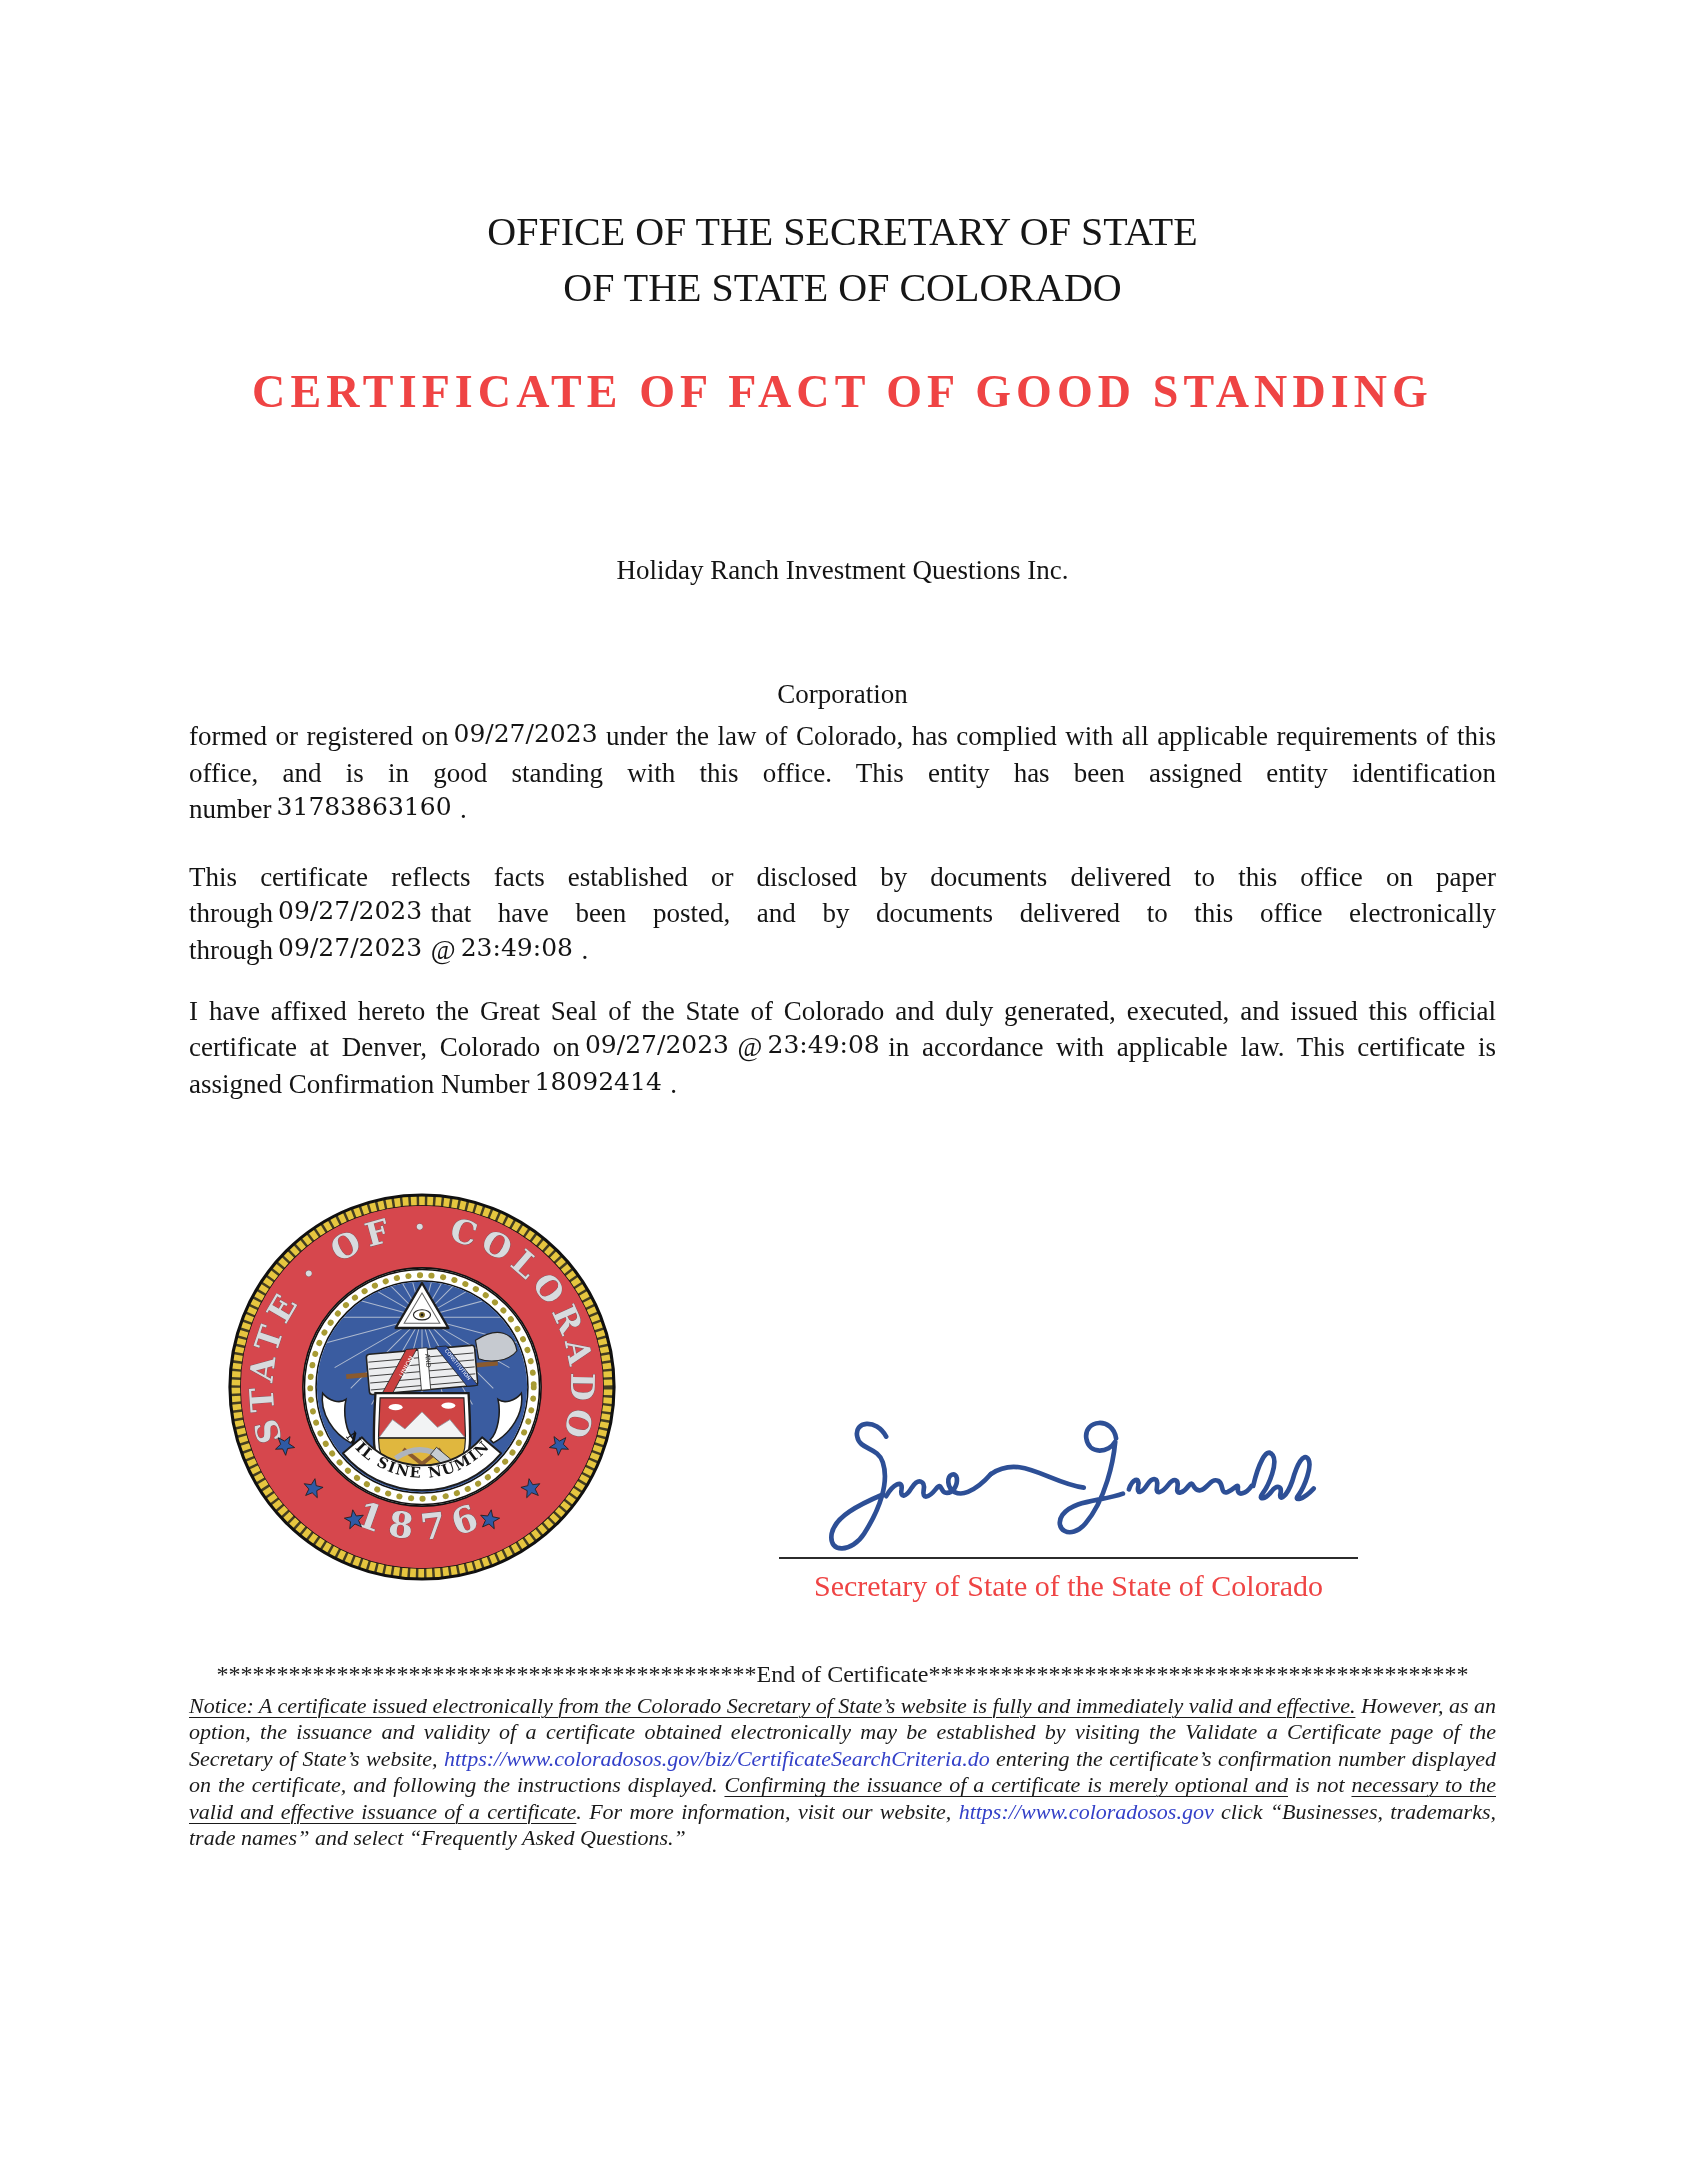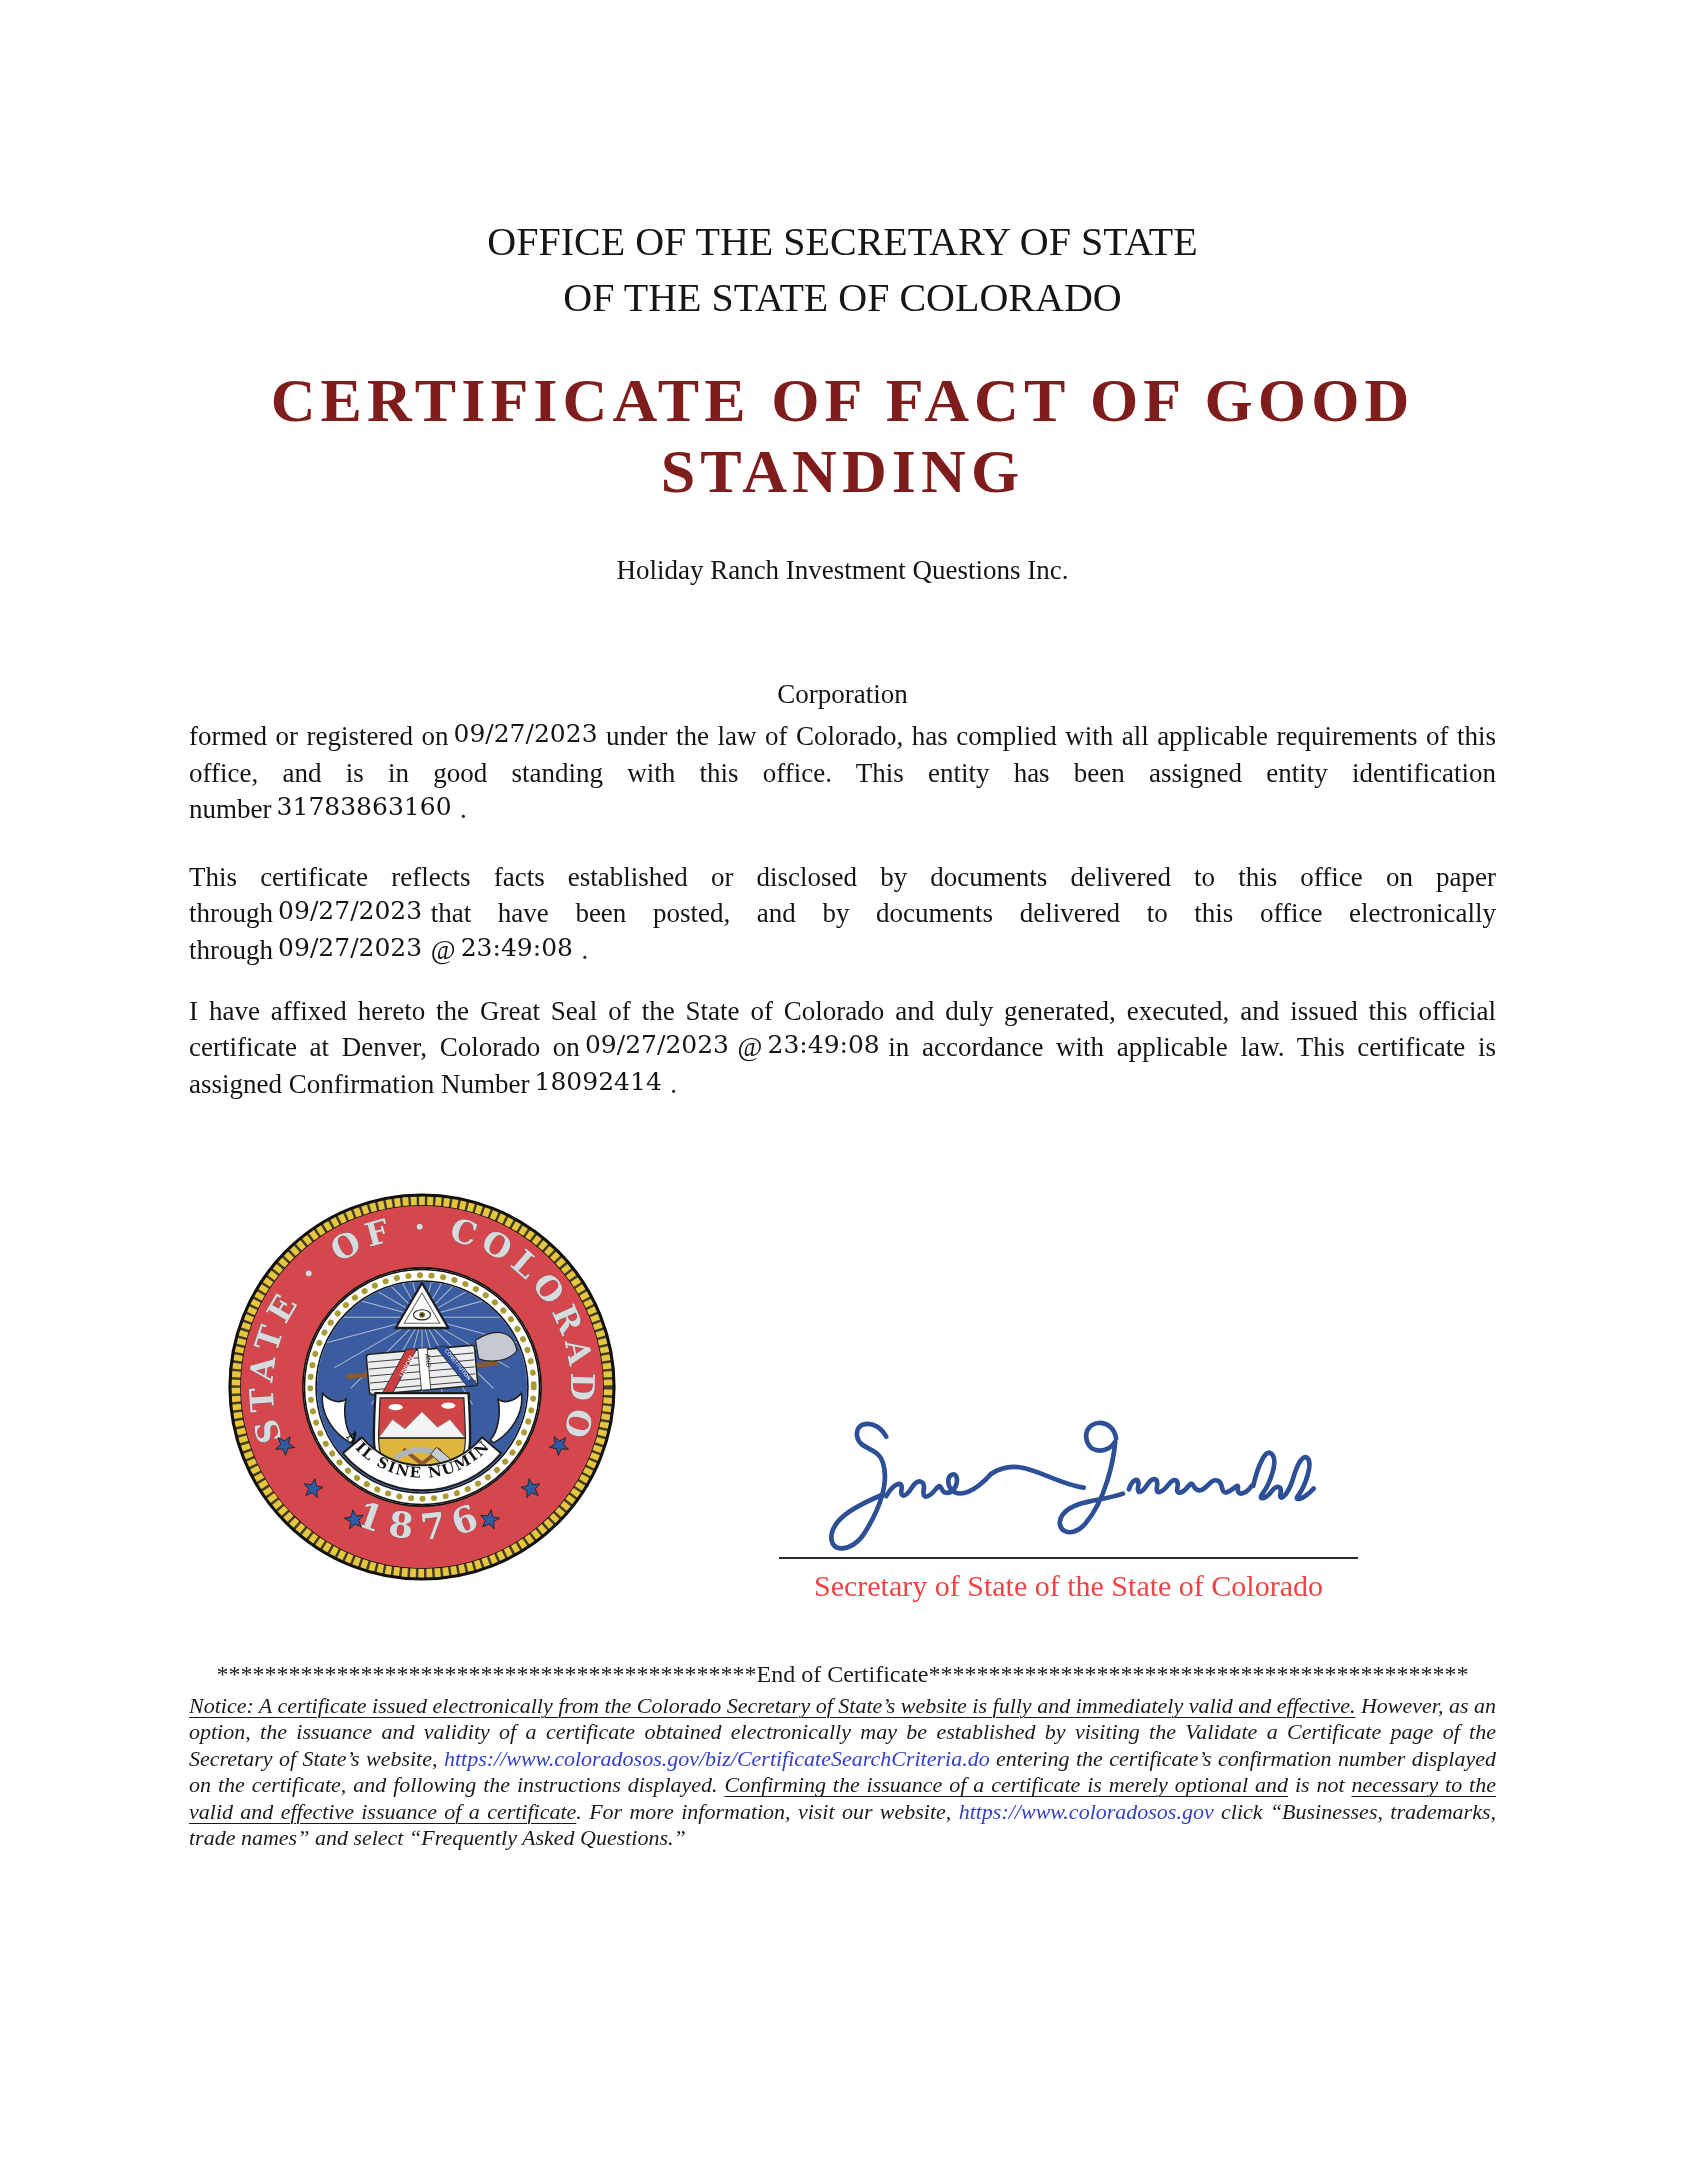--- a/index.html
+++ b/index.html
@@ -1,23 +1,23 @@
 <!DOCTYPE html>
 <html style="font-size:13.6px"><head>
 <meta charset="utf-8">
 <style>
   html,body{margin:0;padding:0;background:#888;}
   .page{
     position:relative;width:1685px;height:2181px;background:#ffffff;
     font-family:"Liberation Serif","DejaVu Serif",serif;color:#111;overflow:hidden;
   }
-  .letterhead{position:absolute;top:214px;left:189px;width:1307px;text-align:center;
+  .letterhead{position:absolute;top:204px;left:189px;width:1307px;text-align:center;
     font-size:40px;line-height:56px;color:#161616;}
   .cert-title{position:absolute;top:365px;left:104px;width:1477px;margin:0;text-align:center;
-    font-size:62px;font-weight:bold;letter-spacing:5.1px;color:#7f1d1d;}
+    font-size:46px;font-weight:bold;letter-spacing:5.1px;color:#ef4444;}
   .para{position:absolute;left:189px;width:1307px;margin:0;font-size:27px;line-height:36px;
     text-align:justify;color:#141414;}
   .centerline{position:absolute;left:189px;width:1307px;text-align:center;font-size:27px;color:#141414;}
   .filled{font-family:"DejaVu Serif",serif;font-size:25px;position:relative;top:-2.6px;margin:0 8.5px 0 5.1px;white-space:nowrap;}
   .seal-wrap{position:absolute;left:228px;top:1193px;width:388px;height:388px;}
   .sig-wrap{position:absolute;left:784px;top:1404px;width:562px;height:158px;}
   .sig-line{position:absolute;left:779px;top:1557px;width:579px;border-top:2.6px solid #2b2b2b;height:0;}
   .sig-title{position:absolute;left:779px;top:1569px;width:579px;text-align:center;font-size:30px;color:#ef4444;}
   .end-line{position:absolute;left:189px;top:1661px;width:1307px;text-align:center;font-size:24px;
     white-space:nowrap;color:#1a1a1a;}

